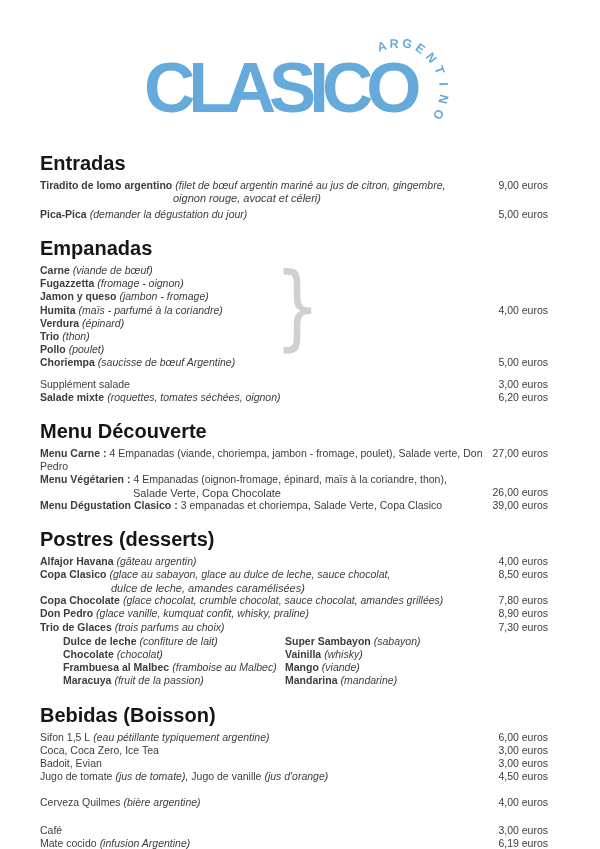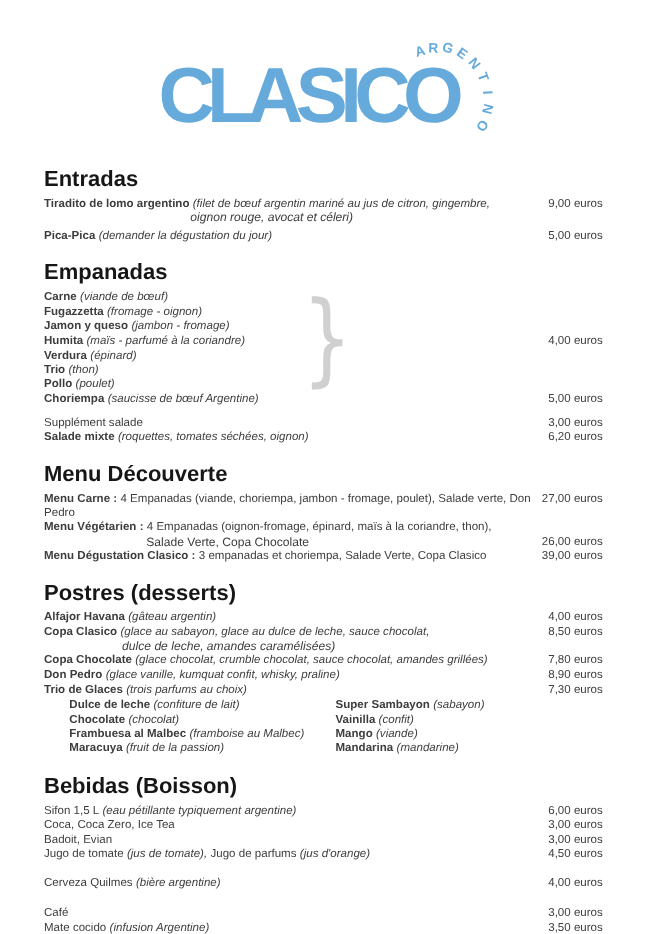--- a/index.html
+++ b/index.html
@@ -41,21 +41,21 @@
   
   .egroup{position:relative;}
   .brace{
     position:absolute;left:228px;top:-4px;
     font-family:"DejaVu Sans",sans-serif;font-size:92px;line-height:96px;
     color:#d0d0d0;transform:scaleX(0.78);transform-origin:center;font-weight:normal;
   }
   .gprice{position:absolute;right:0;top:40px;font-size:10.5px;line-height:13.2px;white-space:nowrap;}
   .salads{margin-top:8px;}
   
-  .flavors{display:flex;margin-top:1px;gap:20px;}
+  .flavors{display:flex;margin-top:1px;}
   .fcol-l{width:245px;box-sizing:border-box;padding-left:23px;flex:0 0 auto;}
   .fcol-r{flex:1 1 auto;}
   
   .gap13{height:13px;}
   .gap14{height:14px;}
 </style>
 </head>
 <body>
 
 <div class="page">
@@ -192,21 +192,21 @@
           </div>
         <div class="row">
             <div class="lf"><span class="nm">Maracuya</span><span class="ds">(fruit de la passion)</span></div>
           </div>
       </div>
       <div class="fcol-r">
         <div class="row">
             <div class="lf"><span class="nm">Super Sambayon</span><span class="ds">(sabayon)</span></div>
           </div>
         <div class="row">
-            <div class="lf"><span class="nm">Vainilla</span><span class="ds">(confit)</span></div>
+            <div class="lf"><span class="nm">Vainilla</span><span class="ds">(whisky)</span></div>
           </div>
         <div class="row">
             <div class="lf"><span class="nm">Mango</span><span class="ds">(viande)</span></div>
           </div>
         <div class="row">
             <div class="lf"><span class="nm">Mandarina</span><span class="ds">(mandarine)</span></div>
           </div>
       </div>
     </div>
   </section>
@@ -219,32 +219,32 @@
     </div>
     <div class="row">
       <div class="lf"><span>Coca, Coca Zero, Ice Tea</span></div>
       <div class="pr">3,00 euros</div>
     </div>
     <div class="row">
       <div class="lf"><span>Badoit, Evian</span></div>
       <div class="pr">3,00 euros</div>
     </div>
     <div class="row">
-      <div class="lf"><span class="nm">Jugo de tomate</span><span class="ds">(jus de tomate),</span><span class="nm">Jugo de parfums</span><span class="ds">(jus d'orange)</span></div>
+      <div class="lf"><span class="nm">Jugo de tomate</span><span class="ds">(jus de tomate),</span><span class="nm">Jugo de vanille</span><span class="ds">(jus d'orange)</span></div>
       <div class="pr">4,50 euros</div>
     </div>
     <div class="gap13"></div>
     <div class="row">
       <div class="lf"><span class="nm">Cerveza Quilmes</span><span class="ds">(bière argentine)</span></div>
       <div class="pr">4,00 euros</div>
     </div>
     <div class="gap14"></div>
     <div class="row">
       <div class="lf"><span>Café</span></div>
       <div class="pr">3,00 euros</div>
     </div>
     <div class="row">
       <div class="lf"><span class="nm">Mate cocido</span><span class="ds">(infusion Argentine)</span></div>
-      <div class="pr">3,50 euros</div>
+      <div class="pr">6,19 euros</div>
     </div>
   </section>
 
 </div>
 
 </body></html>

